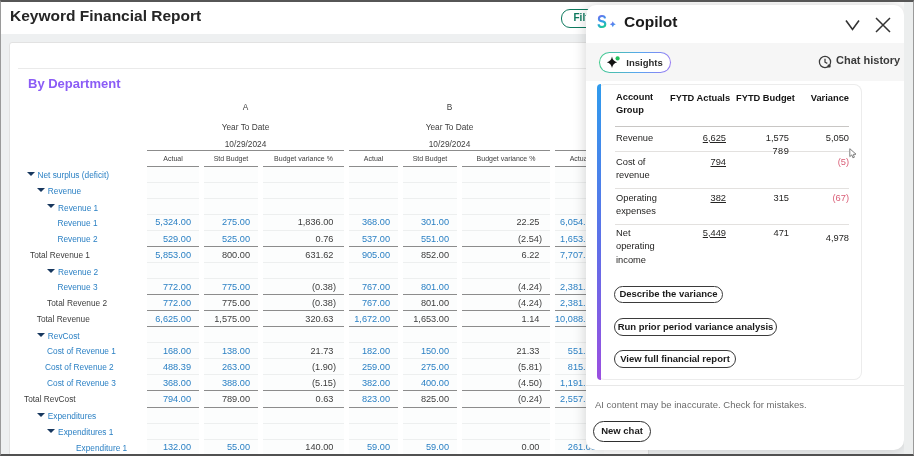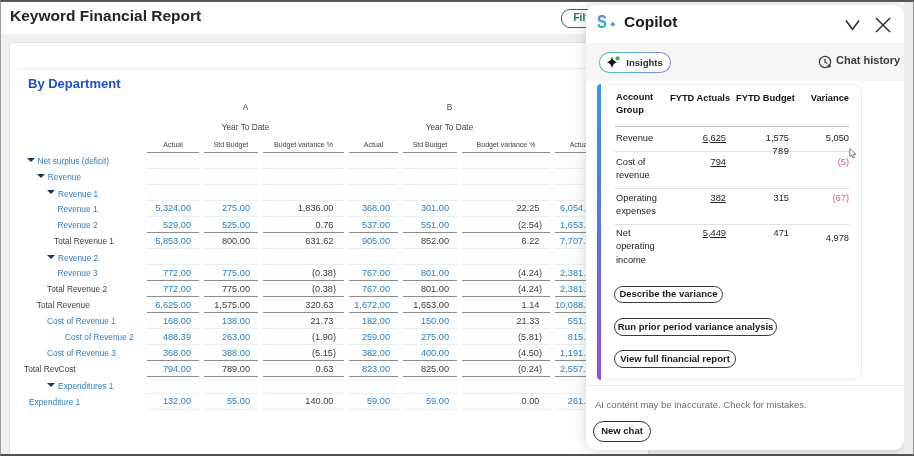--- a/index.html
+++ b/index.html
@@ -14,21 +14,21 @@
 
   
   #title { left:9px; top:5px; font-size:15.5px; font-weight:bold; color:#252525; letter-spacing:0; }
   #pagebg { left:0; top:32px; width:914px; height:424px; background:#eef0f1; }
   #filterbtn { left:560px; top:6.5px; width:58px; height:19px; border:1.5px solid #0e7a5f; border-radius:9px;
      color:#0e7a5f; font-size:10px; font-weight:bold; text-align:left; padding-left:11.5px; line-height:16px; background:#fff; }
 
   
   #card { left:8px; top:40px; width:640px; height:430px; background:#fff; border:1px solid #e2e2e2; border-radius:3px; }
   #carddiv { left:17px; top:66px; width:630px; height:1px; background:#eaeaea; }
-  #bydept { left:27px; top:74px; font-size:13px; font-weight:bold; color:#1d4ed8; }
+  #bydept { left:27px; top:74px; font-size:13px; font-weight:bold; color:#8b5cf6; }
 
   
   #matrix { left:3px; top:95px; border-collapse:separate; border-spacing:5px 0; table-layout:fixed; }
   #matrix td { font-size:8.3px; color:#3d3d3d; white-space:nowrap; overflow:hidden; vertical-align:middle; padding:0; }
   #matrix .lab { text-align:left; }
   #matrix .num { text-align:right; padding-right:8px; background:#fcfdfd; border-bottom:1px solid #edefef; color:#2b80c4; font-size:9.2px; }
   #matrix .ghead { text-align:center; font-size:8.3px; color:#404040; background:#fff; border:none; }
   #matrix .gline { border-bottom:1.2px solid #8c8c8c; }
   #matrix .chead { text-align:center; font-size:7px; color:#404040; border-bottom:1.2px solid #8c8c8c; background:#fff; padding-right:0; }
   #matrix .blk { color:#3d3d3d; }
@@ -100,20 +100,26 @@
         <td colspan="3" class="ghead">A</td>
         <td colspan="3" class="ghead">B</td>
         <td class="ghead"></td>
       </tr>
 <tr class="hr2">
         <td class="lab"></td>
         <td colspan="3" class="ghead">Year To Date</td>
         <td colspan="3" class="ghead">Year To Date</td>
         <td class="ghead"></td>
       </tr>
+<tr class="hr3">
+        <td class="lab"></td>
+        <td colspan="3" class="ghead gline">10/29/2024</td>
+        <td colspan="3" class="ghead gline">10/29/2024</td>
+        <td class="ghead gline"></td>
+      </tr>
 <tr class="hr4">
         <td class="lab"></td>
         <td class="chead">Actual</td>
         <td class="chead">Std Budget</td>
         <td class="chead">Budget variance %</td>
         <td class="chead">Actual</td>
         <td class="chead">Std Budget</td>
         <td class="chead">Budget variance %</td>
         <td class="chead">Actual</td>
       </tr>
@@ -163,21 +169,21 @@
         <td class="lab blu" style="padding-left:48.4px">Revenue 2</td>
         <td class="num dtop ">529.00</td>
         <td class="num dtop">525.00</td>
         <td class="num dtop blk">0.76&nbsp;</td>
         <td class="num dtop">537.00</td>
         <td class="num dtop">551.00</td>
         <td class="num dtop blk">(2.54)</td>
         <td class="num dtop">1,653.00</td>
       </tr>
 <tr class="prerule">
-        <td class="lab" style="padding-left:45px">Total Revenue 1</td>
+        <td class="lab" style="padding-left:21px">Total Revenue 1</td>
         <td class="num">5,853.00</td>
         <td class="num blk">800.00</td>
         <td class="num blk">631.62&nbsp;</td>
         <td class="num">905.00</td>
         <td class="num blk">852.00</td>
         <td class="num blk">6.22&nbsp;</td>
         <td class="num">7,707.00</td>
       </tr>
 <tr>
         <td class="lab blu" style="padding-left:38.1px"><span class="tri"></span><span class="txt">Revenue 2</span></td>
@@ -213,31 +219,41 @@
         <td class="lab" style="padding-left:27.8px">Total Revenue</td>
         <td class="num dtop">6,625.00</td>
         <td class="num dtop blk">1,575.00</td>
         <td class="num dtop blk">320.63&nbsp;</td>
         <td class="num dtop">1,672.00</td>
         <td class="num dtop blk">1,653.00</td>
         <td class="num dtop blk">1.14&nbsp;</td>
         <td class="num dtop">10,088.00</td>
       </tr>
 <tr>
+        <td class="lab blu" style="padding-left:27.8px"><span class="tri"></span><span class="txt">RevCost</span></td>
+        <td class="num"></td>
+        <td class="num"></td>
+        <td class="num"></td>
+        <td class="num"></td>
+        <td class="num"></td>
+        <td class="num"></td>
+        <td class="num"></td>
+      </tr>
+<tr>
         <td class="lab blu" style="padding-left:38.1px">Cost of Revenue 1</td>
         <td class="num">168.00</td>
         <td class="num">138.00</td>
         <td class="num blk">21.73&nbsp;</td>
         <td class="num">182.00</td>
         <td class="num">150.00</td>
         <td class="num blk">21.33&nbsp;</td>
         <td class="num">551.00</td>
       </tr>
 <tr>
-        <td class="lab blu" style="padding-left:56px">Cost of Revenue 2</td>
+        <td class="lab blu" style="padding-left:36px">Cost of Revenue 2</td>
         <td class="num">488.39</td>
         <td class="num">263.00</td>
         <td class="num blk">(1.90)</td>
         <td class="num">259.00</td>
         <td class="num">275.00</td>
         <td class="num blk">(5.81)</td>
         <td class="num">815.00</td>
       </tr>
 <tr>
         <td class="lab blu" style="padding-left:38.1px">Cost of Revenue 3</td>
@@ -253,31 +269,41 @@
         <td class="lab" style="padding-left:15px">Total RevCost</td>
         <td class="num dtop">794.00</td>
         <td class="num dtop blk">789.00</td>
         <td class="num dtop blk">0.63&nbsp;</td>
         <td class="num dtop">823.00</td>
         <td class="num dtop blk">825.00</td>
         <td class="num dtop blk">(0.24)</td>
         <td class="num dtop">2,557.00</td>
       </tr>
 <tr>
+        <td class="lab blu" style="padding-left:27.8px"><span class="tri"></span><span class="txt">Expenditures</span></td>
+        <td class="num"></td>
+        <td class="num"></td>
+        <td class="num"></td>
+        <td class="num"></td>
+        <td class="num"></td>
+        <td class="num"></td>
+        <td class="num"></td>
+      </tr>
+<tr>
         <td class="lab blu" style="padding-left:38.1px"><span class="tri"></span><span class="txt">Expenditures 1</span></td>
         <td class="num"></td>
         <td class="num"></td>
         <td class="num"></td>
         <td class="num"></td>
         <td class="num"></td>
         <td class="num"></td>
         <td class="num"></td>
       </tr>
 <tr>
-        <td class="lab blu" style="padding-left:20px">Expenditure 1</td>
+        <td class="lab blu" style="padding-left:67px">Expenditure 1</td>
         <td class="num">132.00</td>
         <td class="num">55.00</td>
         <td class="num blk">140.00&nbsp;</td>
         <td class="num">59.00</td>
         <td class="num">59.00</td>
         <td class="num blk">0.00&nbsp;</td>
         <td class="num">261.00</td>
       </tr>
 </tbody>
 </table>

